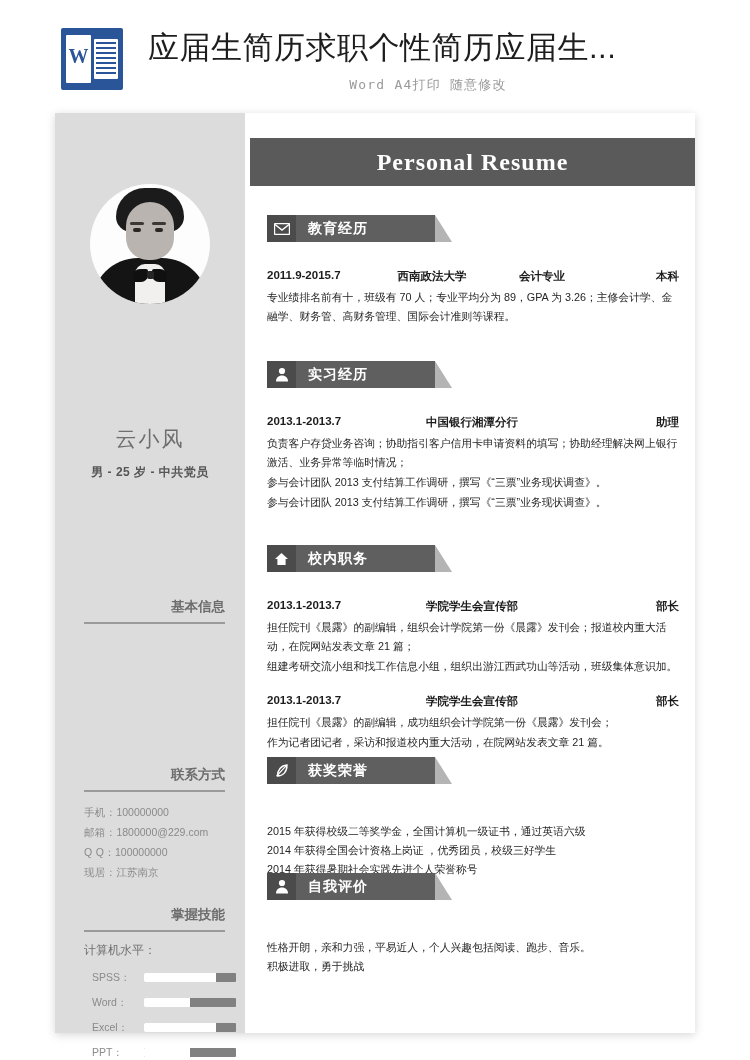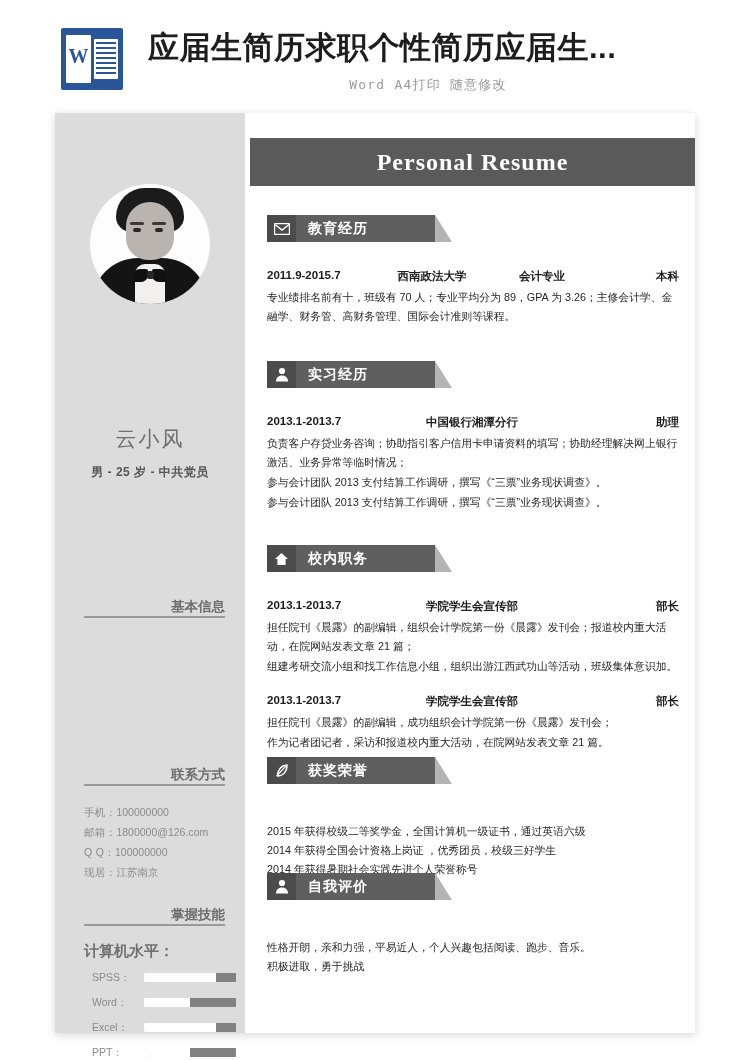--- a/index.html
+++ b/index.html
@@ -58,21 +58,21 @@
     display: block;
     height: 2px;
     margin: 0 0 3px 0;
     background: #2a5699;
   }
   .doc-title {
     position: absolute;
     left: 148px; top: 27px;
     width: 560px;
     font-size: 31px;
-    font-weight: 700;
+    font-weight: 400;
     color: #1d1d1d;
     letter-spacing: 0.5px;
     white-space: nowrap;
     overflow: hidden;
   }
   .doc-sub {
     position: absolute;
     left: 148px; top: 76px;
     width: 560px;
     text-align: center;
@@ -189,41 +189,42 @@
   }
 
   .side-head {
     position: absolute;
     left: 29px;
     width: 141px;
     text-align: right;
     font-size: 13.5px;
     font-weight: 700;
     color: #6d6d6d;
+    padding-bottom: 6px;
     border-bottom: 2px solid #9a9a9a;
     box-sizing: border-box;
   }
   .side-list {
     position: absolute;
     left: 29px;
     width: 150px;
   }
   .side-list .row {
     font-size: 10.5px;
     color: #8a8a8a;
     line-height: 20px;
     white-space: nowrap;
   }
   .side-list .row .k { letter-spacing: 0.3px; }
 
   .skill-label {
     position: absolute;
     left: 29px;
-    font-size: 15px;
-    font-weight: 700;
+    font-size: 12px;
+    font-weight: 400;
     color: #6f6f6f;
   }
   .skill-rows { position: absolute; left: 29px; width: 152px; }
   .skill-row {
     display: flex;
     align-items: center;
     height: 25px;
     justify-content: flex-end;
   }
   .skill-row .sname {
@@ -375,21 +376,21 @@
     </div>
 
     <div class="person-name">云小风</div>
     <div class="person-meta">男 - 25 岁 - 中共党员</div>
 
     <div class="side-head" style="top:485px">基本信息</div>
 
     <div class="side-head" style="top:653px">联系方式</div>
     <div class="side-list" style="top:689px">
       <div class="row"><span class="k">手机：</span><span>100000000</span></div>
-      <div class="row"><span class="k">邮箱：</span><span>1800000@126.com</span></div>
+      <div class="row"><span class="k">邮箱：</span><span>1800000@229.com</span></div>
       <div class="row"><span class="k">Q Q：</span><span>100000000</span></div>
       <div class="row"><span class="k">现居：</span><span>江苏南京</span></div>
     </div>
 
     <div class="side-head" style="top:793px">掌握技能</div>
     <div class="skill-label" style="top:829px">计算机水平：</div>
     <div class="skill-rows" style="top:852px">
       <div class="skill-row">
         <span class="sname">SPSS：</span>
         <span class="track">

